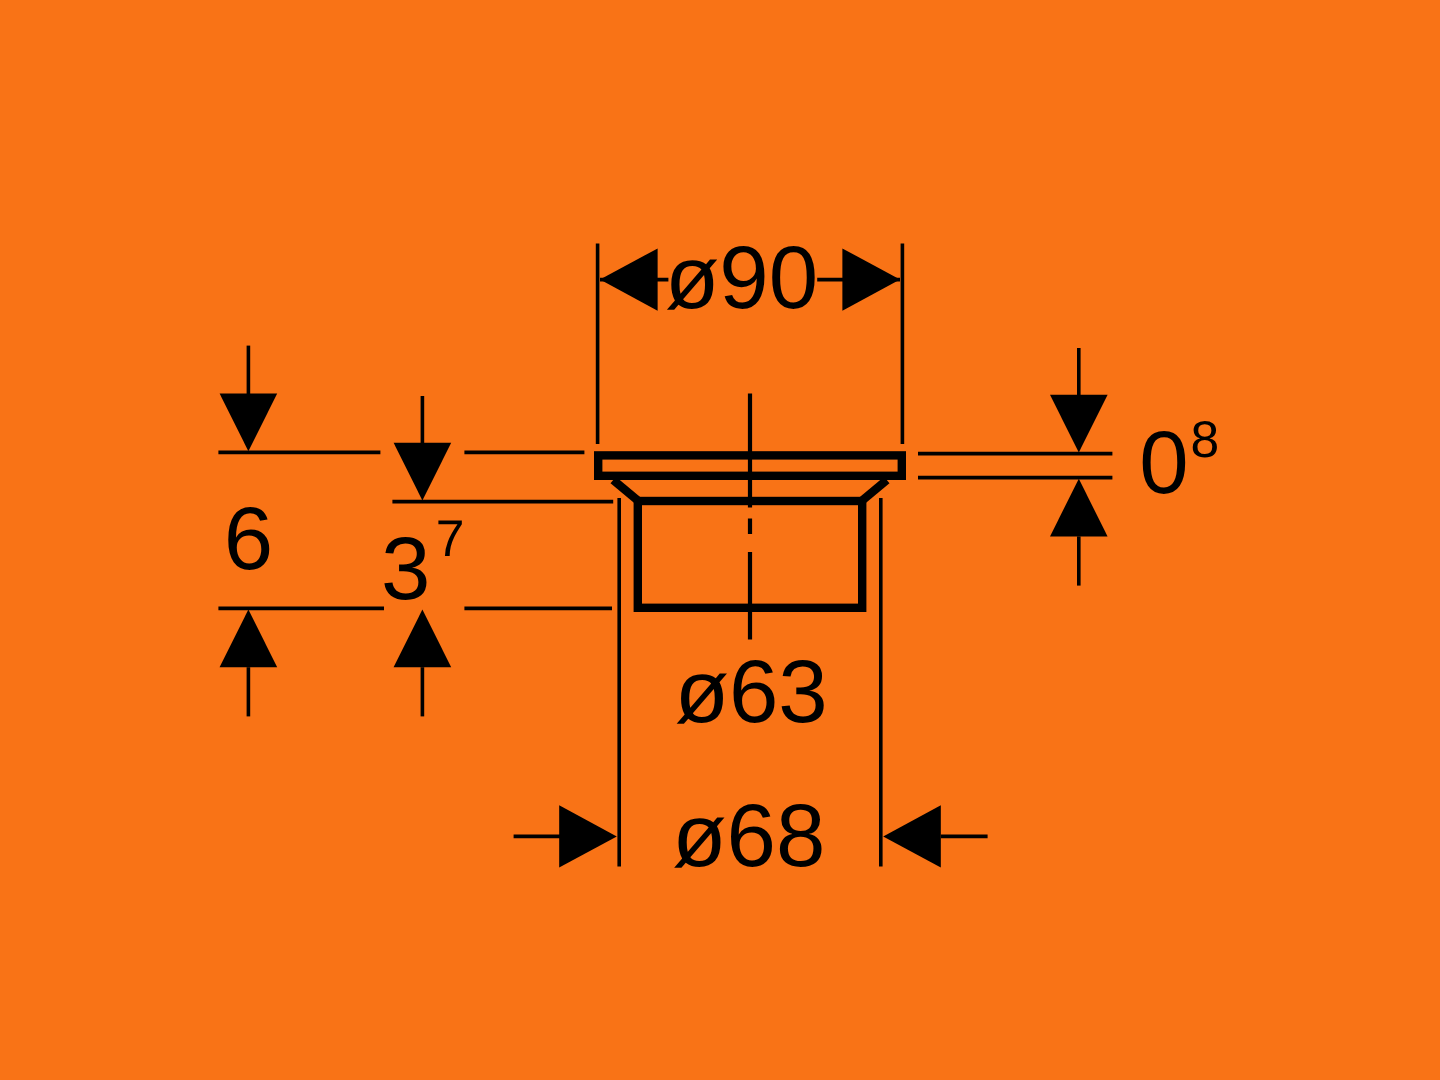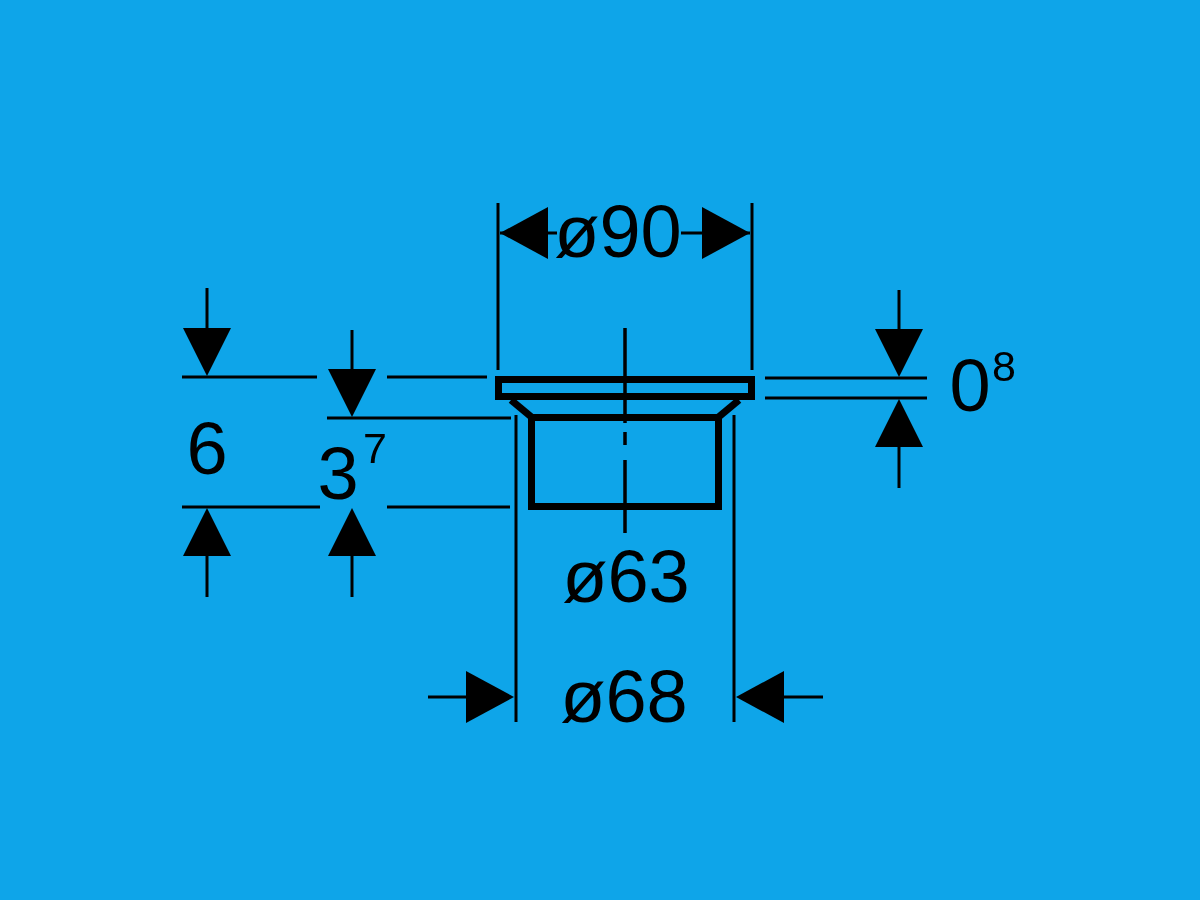--- a/index.html
+++ b/index.html
@@ -4,21 +4,21 @@
 <style>
   html, body {
     margin: 0;
     padding: 0;
     background: #ffffff;
   }
   .stage {
     position: relative;
     width: 1200px;
     height: 900px;
-    background: #0ea5e9;
+    background: #f97316;
     overflow: hidden;
   }
   svg {
     display: block;
   }
   .dim-line {
     stroke: #000000;
     stroke-width: 3;
     fill: none;
   }

